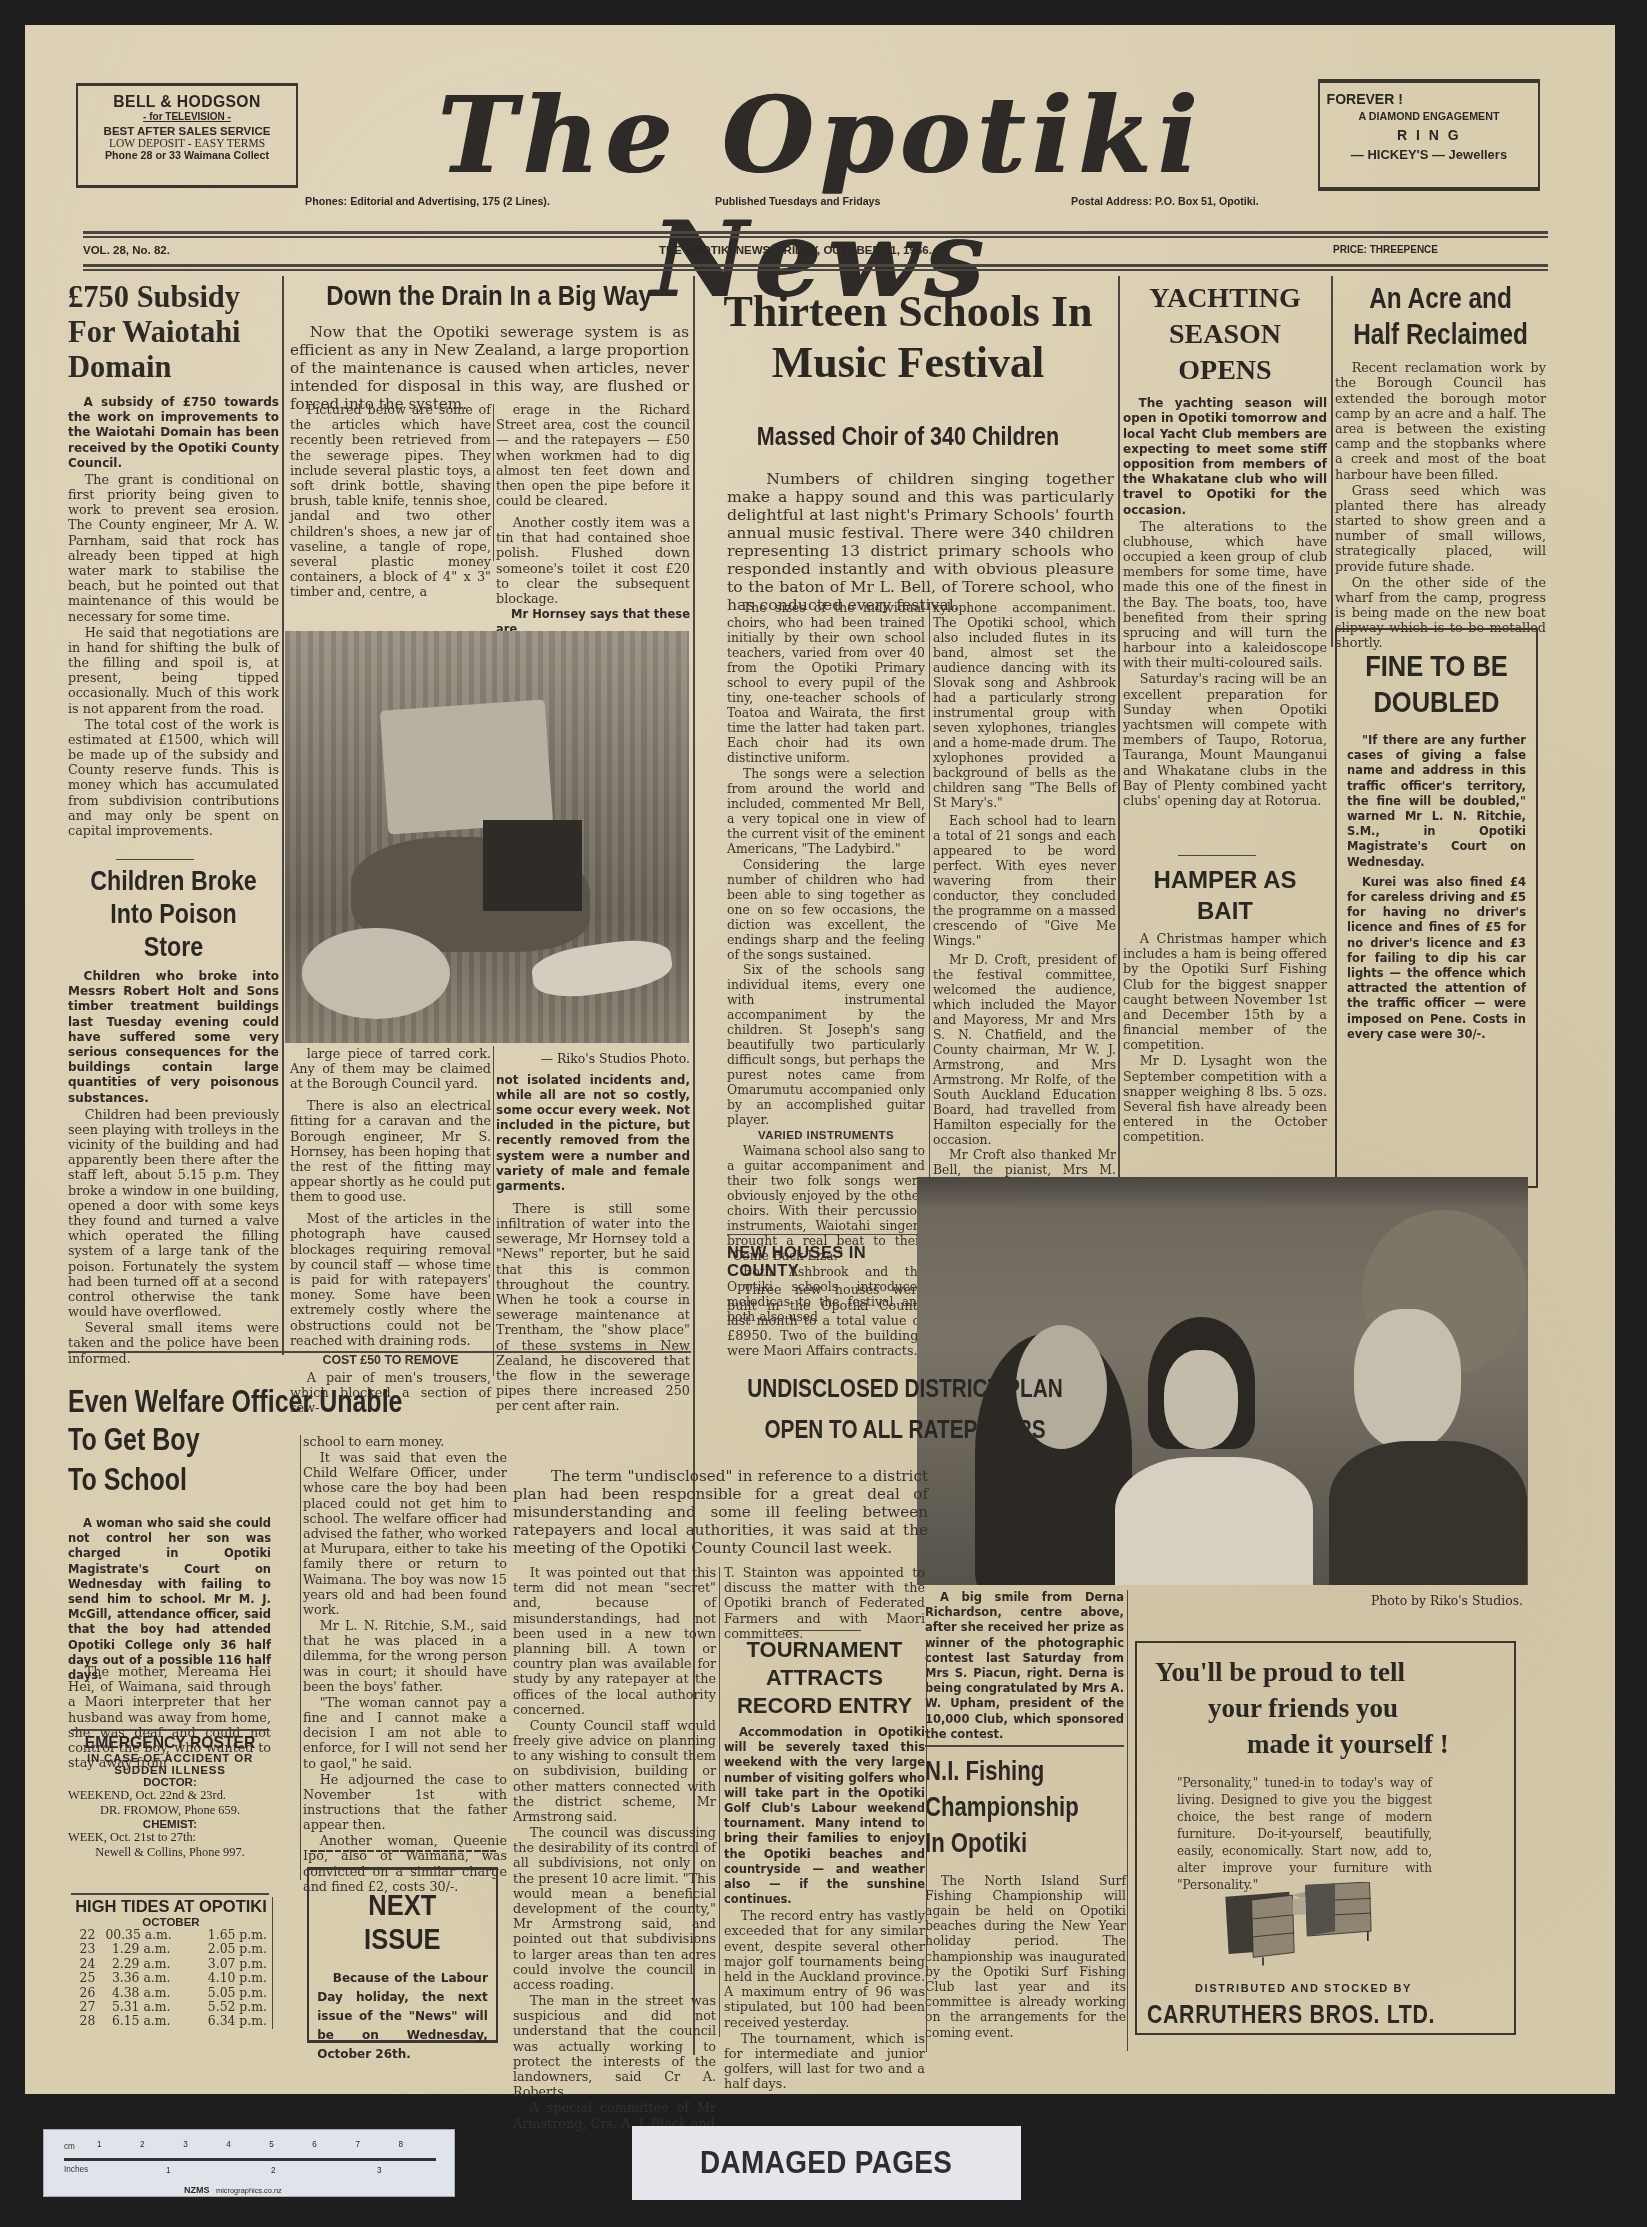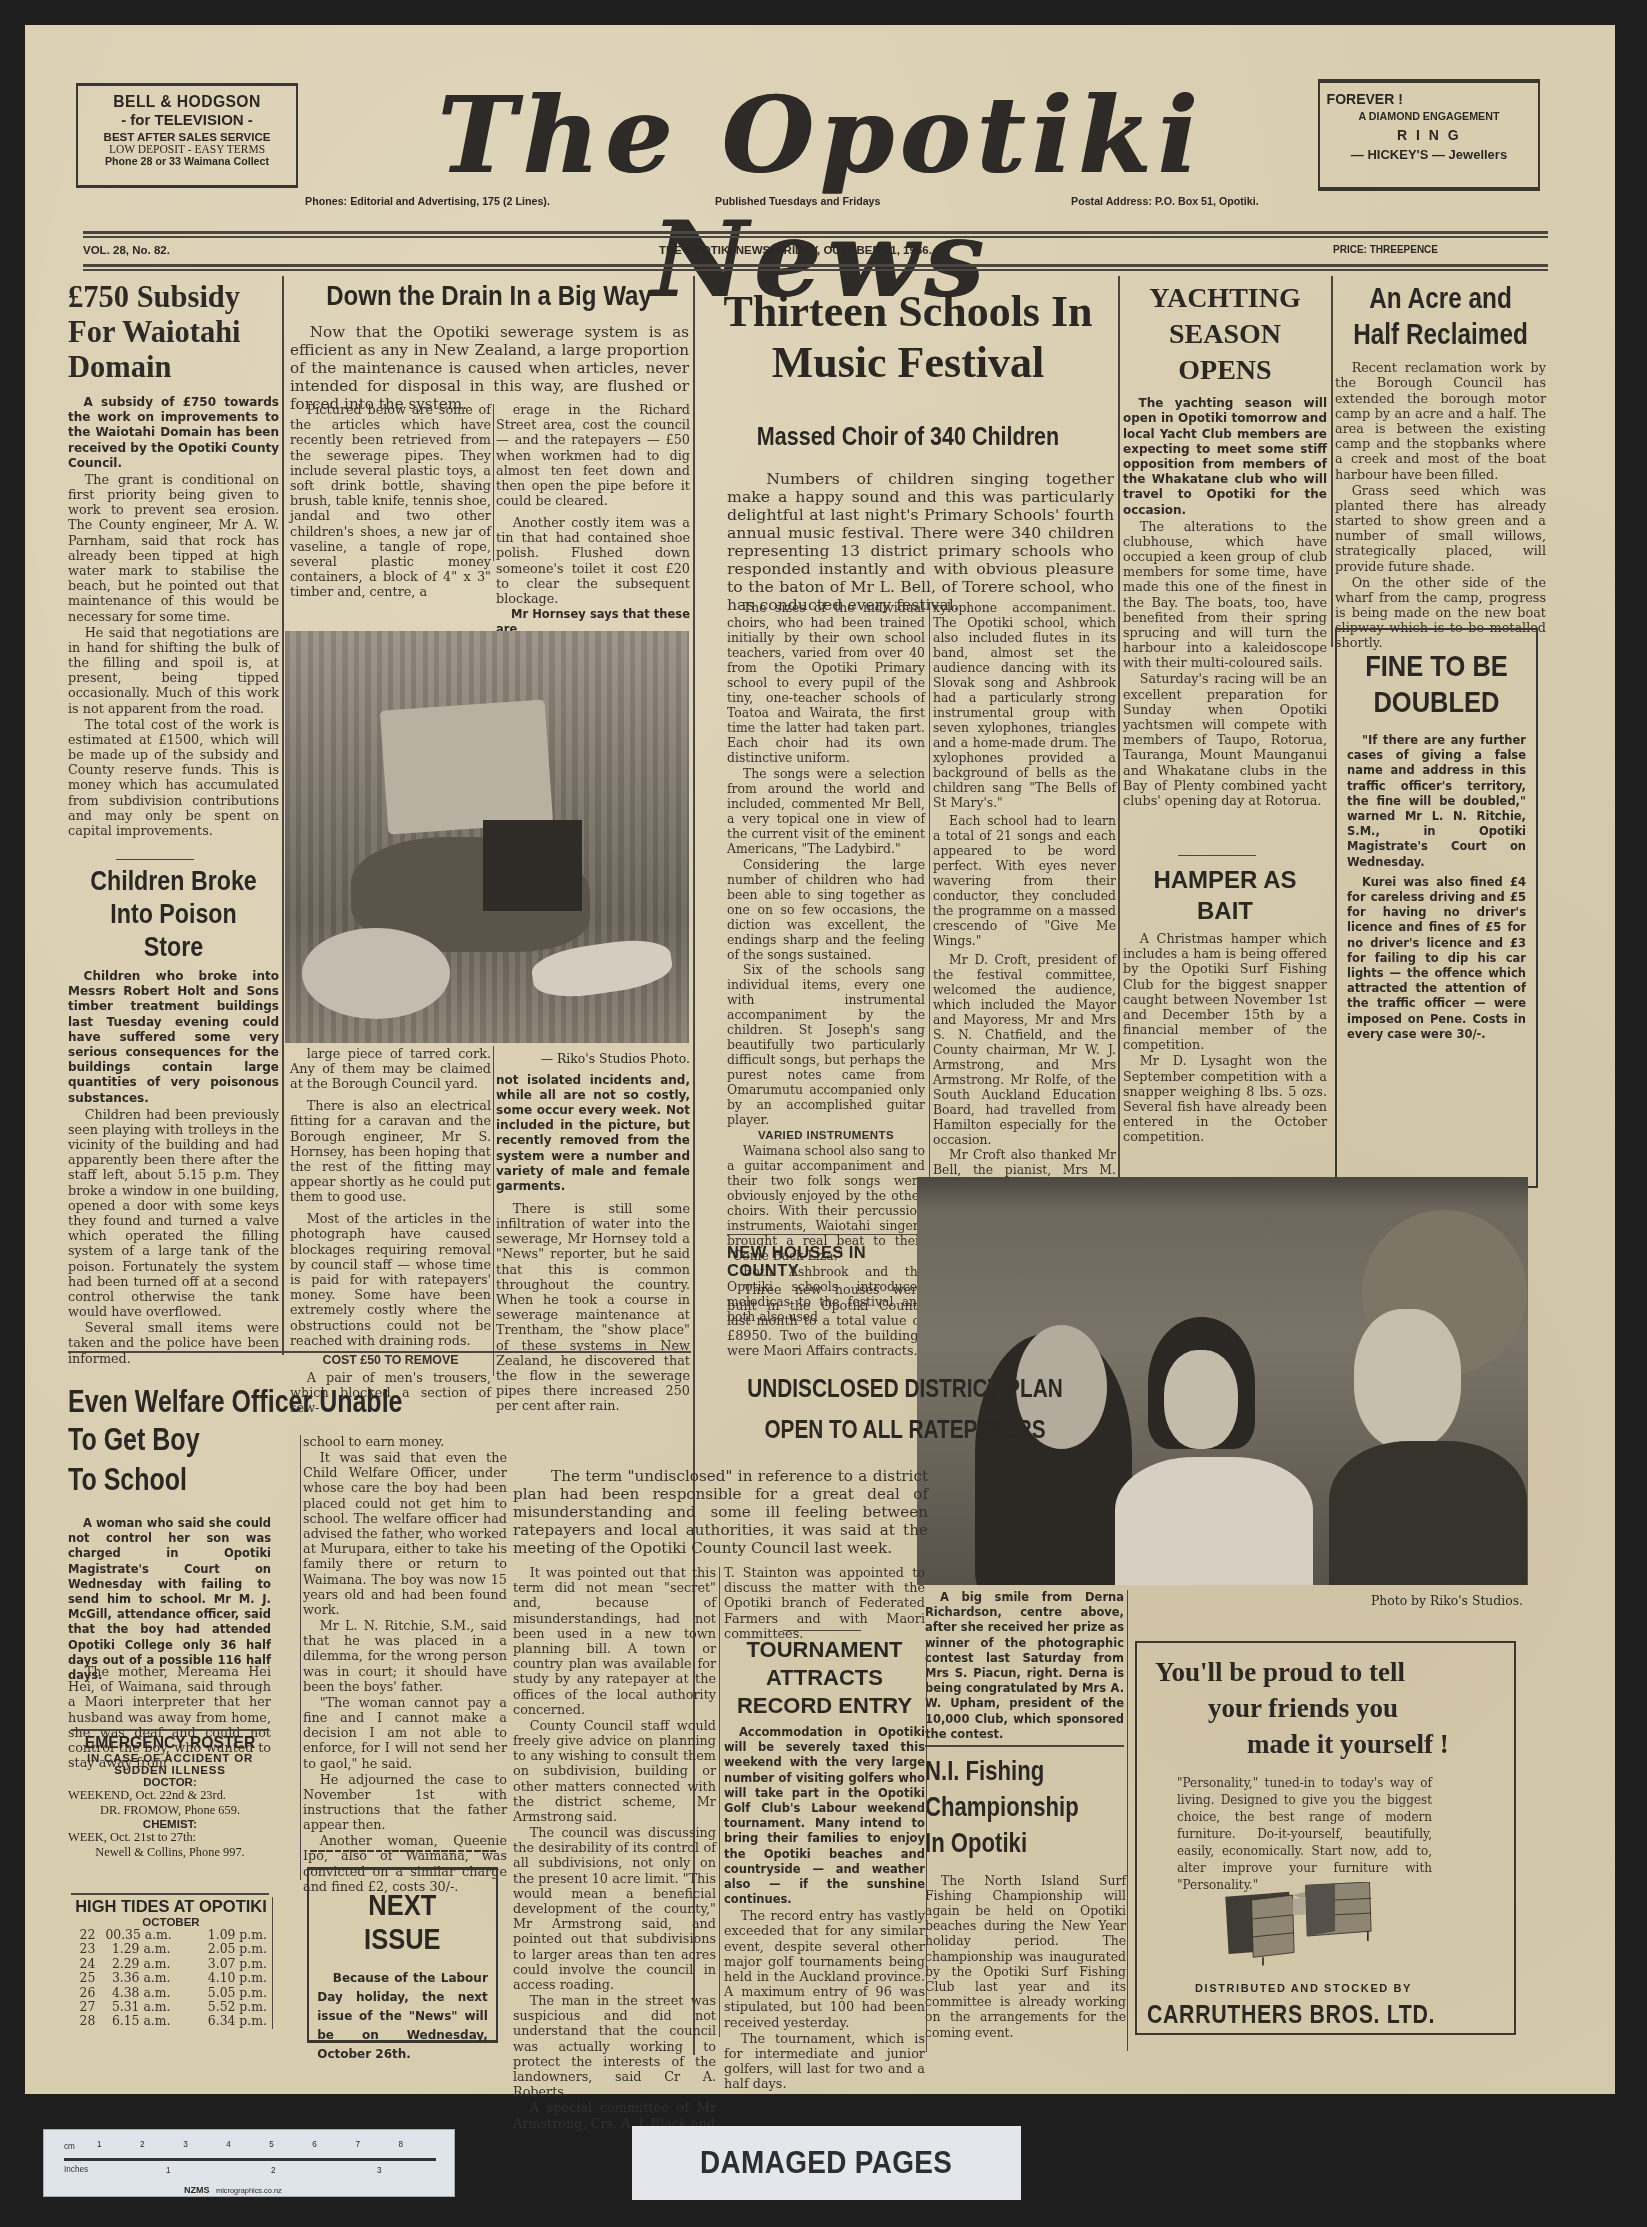--- a/index.html
+++ b/index.html
@@ -27,21 +27,21 @@
   table.tides { border-collapse: collapse; font-family: "DejaVu Serif", serif; font-size: 12.4px; color: #35312b; }
   table.tides td { padding: 0 5px; line-height: 14.4px; }
 </style>
 </head>
 <body>
 
 <div class="paper">
 
   <div class="box" style="left:51px; top:58px; width:222px; height:105px; border-width:3.3px 2.5px; text-align:center; padding-top:6.6px;">
     <div class="sans" style="font-weight:bold; font-size:15.7px; letter-spacing:0.4px;">BELL &amp; HODGSON</div>
-    <div class="sans" style="font-weight:bold; font-size:15px;">- for TELEVISION -</div>
+    <div class="sans" style="font-weight:bold; font-size:10px;text-decoration:underline;">- for TELEVISION -</div>
     <div class="sans" style="font-weight:bold; font-size:11.5px; margin-top:3.3px;">BEST AFTER SALES SERVICE</div>
     <div class="serif" style="font-size:11.5px;">LOW DEPOSIT - EASY TERMS</div>
     <div class="sans" style="font-weight:bold; font-size:10.7px;">Phone 28 or 33 Waimana Collect</div>
   </div>
 
   <div class="abs" style="left:330px; top:48px; width:931px; text-align:center; font-family:'DejaVu Serif', serif; font-weight:bold; font-style:italic; font-size:105px; letter-spacing:6.6px; color:#2d2a27; line-height:124px; text-shadow: 1.6px 0 0 #2d2a27;">The Opotiki News</div>
 
   <div class="abs sans" style="left:280px; top:170px; font-weight:bold; font-size:10.7px;">Phones: Editorial and Advertising, 175 (2 Lines).</div>
   <div class="abs sans" style="left:690px; top:170px; font-weight:bold; font-size:10.7px;">Published Tuesdays and Fridays</div>
   <div class="abs sans" style="left:1046px; top:170px; font-weight:bold; font-size:10.7px;">Postal Address: P.O. Box 51, Opotiki.</div>
@@ -293,21 +293,21 @@
 
   <div class="rule-h" style="left:46px; top:1868px; width:198px; height:1.6px;"></div>
   <div class="abs" style="left:43px; top:1872px; width:206px;">
     <div class="sans" style="font-weight:bold; font-size:16.5px; text-align:center; white-space:nowrap;">HIGH TIDES AT OPOTIKI</div>
     <div class="sans" style="font-weight:bold; font-size:11.5px; text-align:center;">OCTOBER</div>
     <table class="tides" style="margin-left:6.6px;">
       <tbody>
           <tr>
             <td>22</td>
             <td>00.35 a.m.</td>
-            <td style="padding-left:31px;">1.09 p.m.</td>
+            <td style="padding-left:31px;">1.65 p.m.</td>
           </tr>
       <tr>
             <td>23</td>
             <td style="padding-left:11.5px;">1.29 a.m.</td>
             <td style="padding-left:31px;">2.05 p.m.</td>
           </tr>
       <tr>
             <td>24</td>
             <td style="padding-left:11.5px;">2.29 a.m.</td>
             <td style="padding-left:31px;">3.07 p.m.</td>

